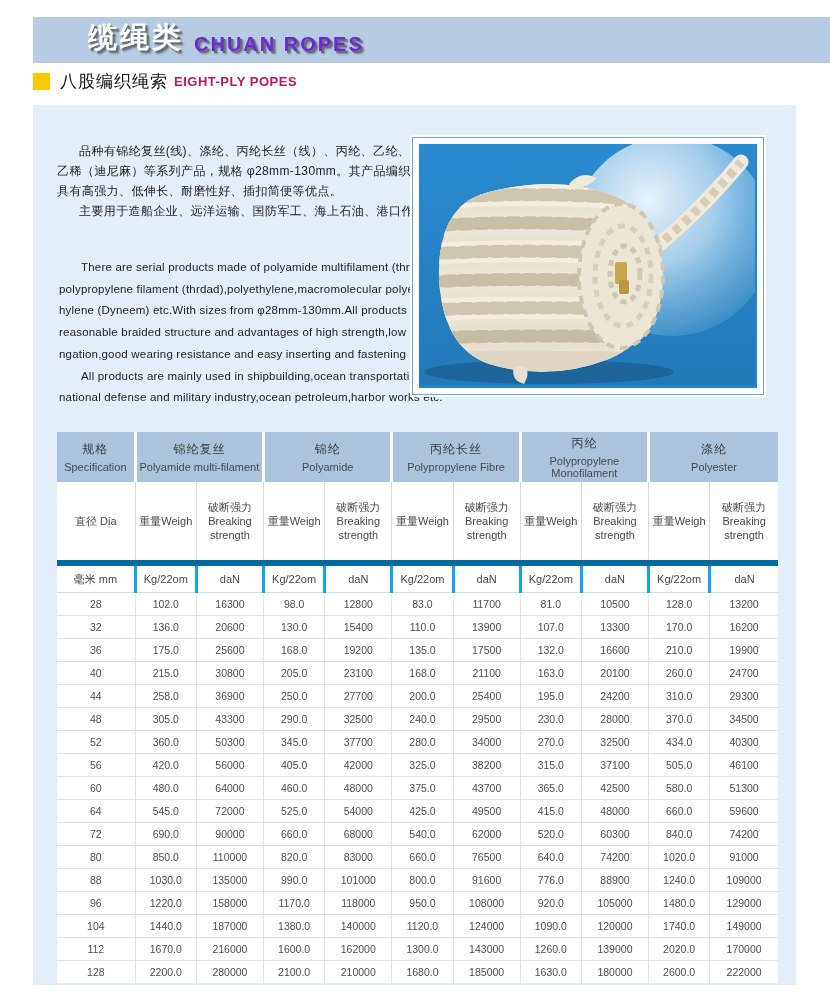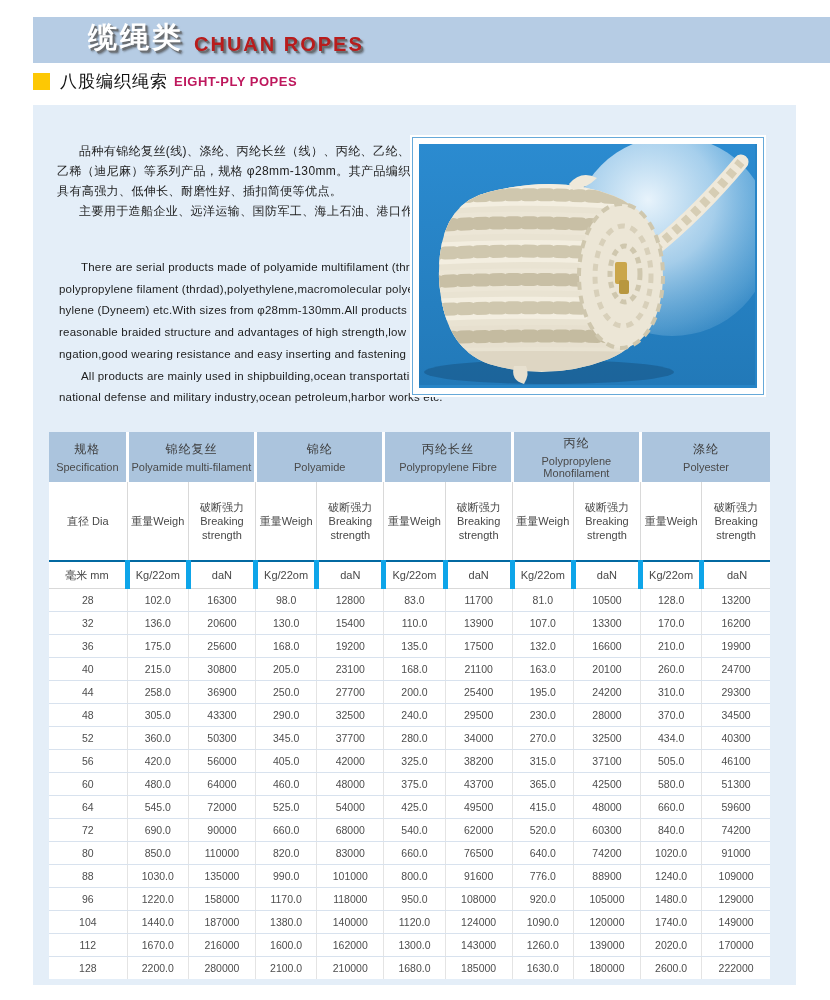--- a/index.html
+++ b/index.html
@@ -4,21 +4,21 @@
 <style>
   html,body{margin:0;padding:0;background:#ffffff;}
   body{font-family:"Liberation Sans","DejaVu Sans",sans-serif;}
   #page{position:relative;width:830px;height:1000px;background:#ffffff;overflow:hidden;}
 
   
   .banner{position:absolute;left:33px;top:17px;width:797px;height:46px;background:#b6cce4;
           display:flex;align-items:flex-end;padding:0 0 5px 55px;box-sizing:border-box;}
   .banner .zh{font-size:29px;font-weight:bold;color:#ffffff;letter-spacing:3px;
               text-shadow:2px 2px 0 #6b6f73, 3px 3px 2px rgba(60,60,60,.55);}
-  .banner .en{font-size:20px;font-weight:bold;color:#b91c1c;margin-left:10px;letter-spacing:2px;
+  .banner .en{font-size:20px;font-weight:bold;color:#6d28d9;margin-left:10px;letter-spacing:2px;
               text-shadow:2px 2px 0 #6b6f73, 3px 3px 2px rgba(60,60,60,.55);padding-bottom:2px;}
 
   
   .section{position:absolute;left:33px;top:70px;display:flex;align-items:center;}
   .yellow-sq{width:17px;height:17px;background:#fdc804;margin-right:10px;}
   .section .zh{font-size:17px;font-weight:normal;color:#111;letter-spacing:1px;}
   .section .en{font-size:13px;font-weight:bold;color:#be185d;margin-left:6px;letter-spacing:.5px;}
 
   
   .panel{position:absolute;left:33px;top:105px;width:763px;height:880px;background:#e4eef8;}
@@ -30,31 +30,31 @@
   .para-en .ln{line-height:21.7px;white-space:nowrap;letter-spacing:.2px;}
   .ind{padding-left:22px;}
 
   
   .photo-frame{position:absolute;left:377px;top:30px;width:352px;height:258px;background:#ffffff;padding:2px;}
   .photo-inner{border:1px solid #66a9d9;background:#ffffff;padding:6px;height:100%;box-sizing:border-box;}
   .photo{position:relative;width:100%;height:100%;background:#2785c7;overflow:hidden;}
   .photo svg{display:block;}
 
   
-  .tablewrap{position:absolute;left:16px;top:327px;width:721px;background:#ffffff;}
+  .tablewrap{position:absolute;left:24px;top:327px;width:721px;background:#ffffff;}
   table{border-collapse:collapse;table-layout:fixed;width:721px;}
   col.c-dia{width:78px;} col.c-w{width:61px;} col.c-b{width:67px;} col.c-bl{width:68px;}
   th,td{font-weight:normal;text-align:center;vertical-align:middle;color:#474747;}
   tr.hgroups th{background:#abc4dd;height:48px;border-right:3px solid #ffffff;}
   tr.hgroups th:last-child{border-right:none;margin-top:8px;}
   tr.hgroups .gzh{font-size:12px;color:#3d3d3d;letter-spacing:1px;}
   tr.hgroups .gen{font-size:11px;color:#4a4a4a;margin-top:3px;}
-  tr.hsub th{height:76px;font-size:11px;border-right:1px solid #d9d9d9;border-bottom:2px solid #0369a1;background:#ffffff;line-height:14px;}
+  tr.hsub th{height:76px;font-size:11px;border-right:1px solid #d9d9d9;border-bottom:6px solid #0369a1;background:#ffffff;line-height:14px;}
   tr.hsub th:last-child{border-right:none;}
-  tr.hunits td{height:24px;font-size:11px;border-right:5px solid #0ea5e9;border-bottom:1px solid #d9d9d9;background:#ffffff;}
+  tr.hunits td{height:24px;font-size:11px;border-right:3px solid #0ea5e9;border-bottom:1px solid #d9d9d9;background:#ffffff;}
   tr.hunits td:last-child{border-right:none;}
   tbody td{height:20px;font-size:10.5px;border-right:1px solid #e4e4e4;border-bottom:1px solid #d8e2ee;background:#ffffff;color:#4d4d4d;}
   tbody td:last-child{border-right:none;}
   tbody tr:last-child td{border-bottom:none;}
 </style>
 </head>
 <body>
 
 <div id="page">
 

